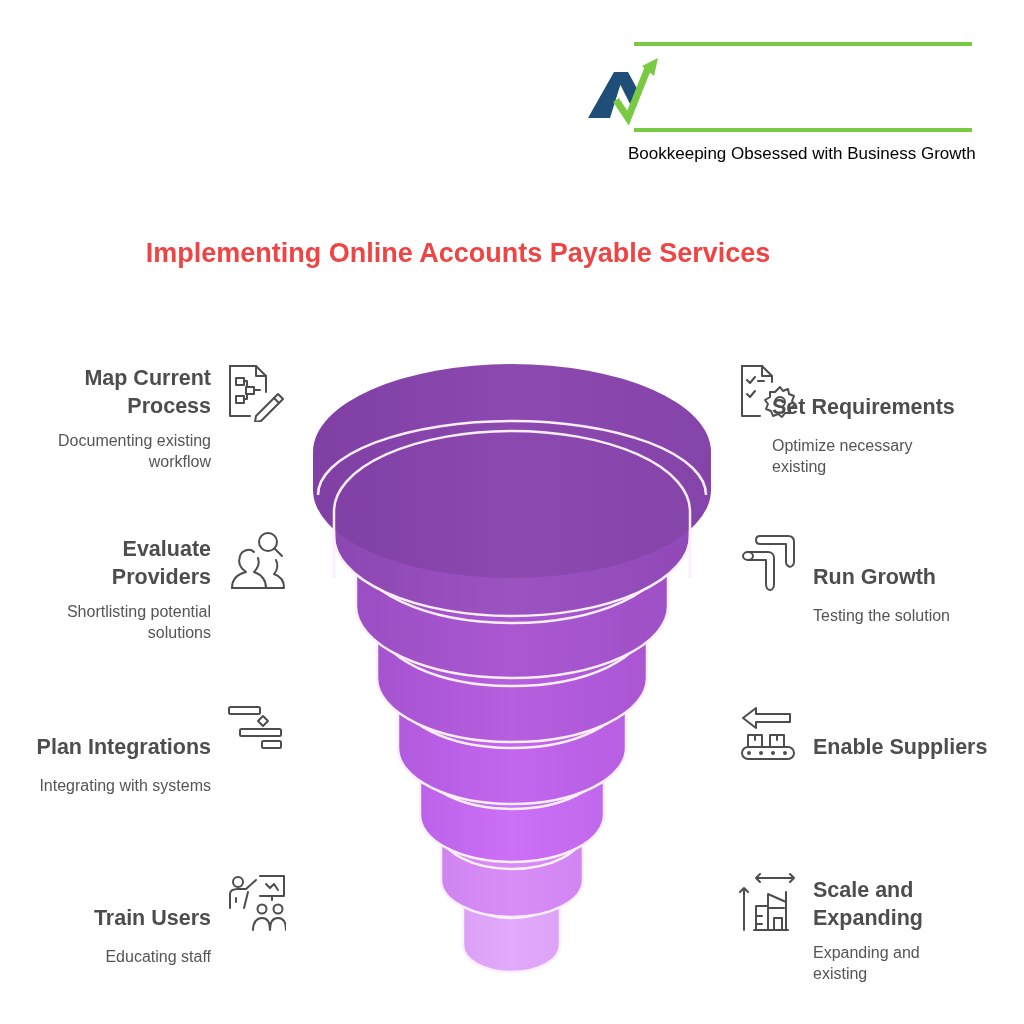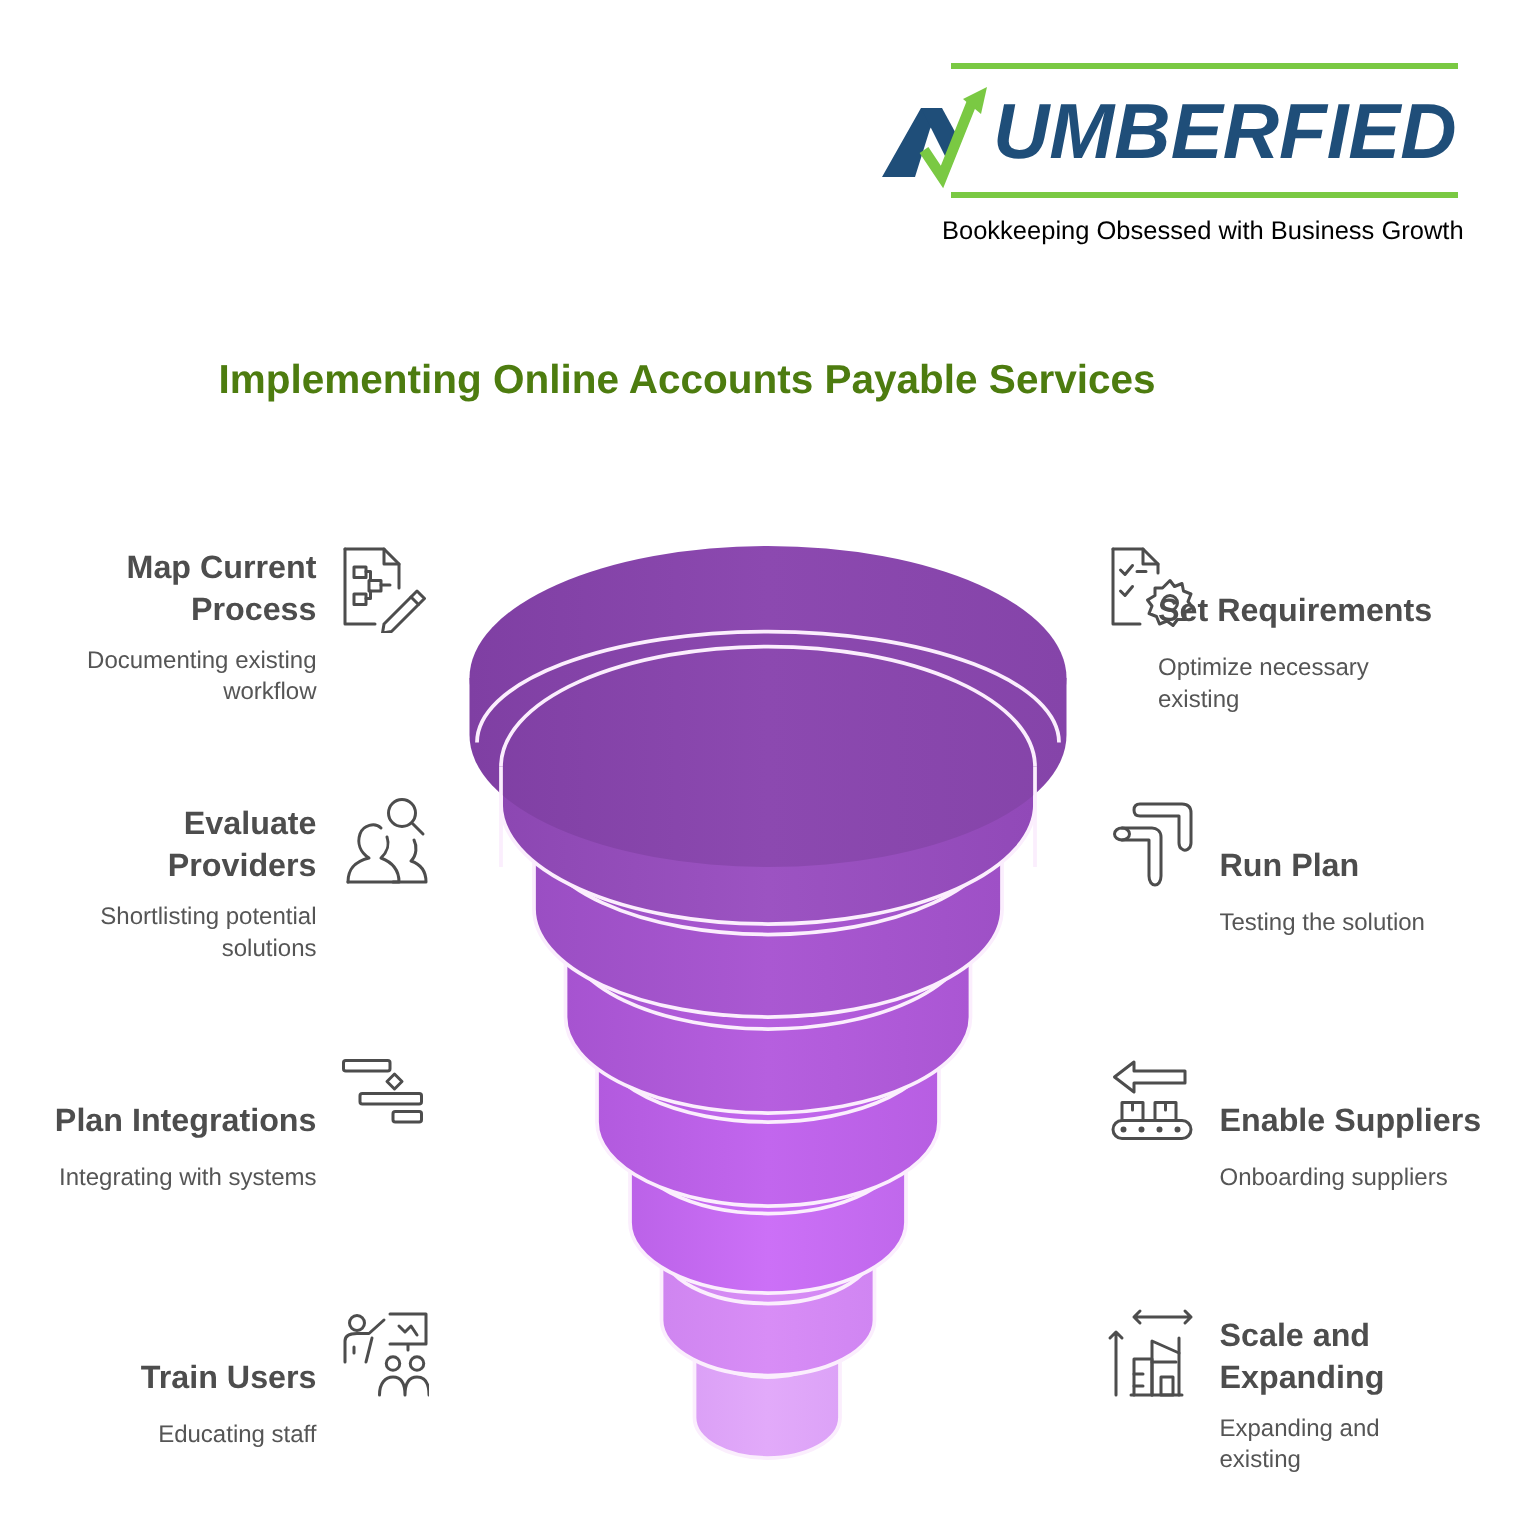--- a/index.html
+++ b/index.html
@@ -8,41 +8,40 @@
   .abs { position:absolute; }
 
   
   .logo { left:582px; top:40px; width:400px; height:130px; }
   .logo-line { position:absolute; height:4px; background:#7ac943; }
   .logo-word { position:absolute; left:40px; top:22px; font-family:"Liberation Sans", sans-serif;
                font-weight:bold; font-style:italic; font-size:52px; letter-spacing:0px;
                color:#1f4e79; line-height:1; }
   .logo-tag { position:absolute; left:46px; top:104px; font-size:17px; color:#000000; white-space:nowrap; }
 
-  .title { left:0; width:916px; top:238px; text-align:center; font-size:27px; font-weight:bold; color:#4d7c0f; }
+  .title { left:0; width:916px; top:238px; text-align:center; font-size:27px; font-weight:bold; color:#ef4444; }
 
   .step-title { font-size:21.5px; font-weight:bold; color:#4d4d4d; line-height:28px; }
   .step-desc { font-size:16px; color:#555555; line-height:21px; }
   .left .step-title, .left .step-desc { text-align:right; }
   .icon { position:absolute; width:60px; height:60px; }
   .icon svg { width:60px; height:60px; }
   .funnel { position:absolute; left:0; top:0; }
 </style>
 </head>
 <body>
 
 <div class="abs logo">
   <div class="logo-line" style="left:52px; top:2px; width:338px;"></div>
   <svg class="abs" style="left:2px; top:8px;" width="80" height="80" viewBox="0 0 80 80">
     <polygon points="4,70 30,24 44,24 36,38 26,70" fill="#1f4e79"></polygon>
     <polygon points="30,24 44,24 56,46 48,60" fill="#1f4e79"></polygon>
     <polyline points="32,52 44,70 64,20" fill="none" stroke="#7ac943" stroke-width="7" stroke-linejoin="miter"></polyline>
     <polygon points="58,18 74,10 70,28" fill="#7ac943"></polygon>
   </svg>
-  <div class="logo-word" style="left:80px;">UMBERFIED</div>
   <div class="logo-line" style="left:52px; top:88px; width:338px;"></div>
   <div class="logo-tag">Bookkeeping Obsessed with Business Growth</div>
 </div>
 
 <div class="abs title">Implementing Online Accounts Payable Services</div>
 
 <svg class="funnel" width="1024" height="1024">
   <defs>
     <linearGradient id="g0" x1="0" x2="1">
         <stop offset="0" stop-color="#7f3fa3"></stop>
@@ -228,21 +227,21 @@
   </div>
 
   <div class="icon" style="left:738px; top:532px;">
     <svg viewBox="0 0 60 60" fill="none" stroke="#4d4d4d" stroke-width="2" stroke-linejoin="round" stroke-linecap="round">
       <path d="M22,4 H50 C54,4 56,6 56,10 V30 C56,34 52,36 50,34 C48,33 48,31 48,30 V12 H22 C19,12 18,10 18,8 C18,5 20,4 22,4 Z"></path>
       <path d="M10,20 H30 C33,20 36,22 36,26 V52 C36,56 34,58 32,58 C30,58 28,56 28,52 V28 H10"></path>
       <ellipse cx="10" cy="24" rx="5" ry="4"></ellipse>
     </svg>
   </div>
   <div class="abs" style="left:813px; top:563px; width:210px;">
-    <div class="step-title">Run Plan</div>
+    <div class="step-title">Run Growth</div>
     <div style="height:14px"></div>
     <div class="step-desc">Testing the solution</div>
   </div>
 
   <div class="icon" style="left:738px; top:704px;">
     <svg viewBox="0 0 60 60" fill="none" stroke="#4d4d4d" stroke-width="2" stroke-linejoin="round" stroke-linecap="round">
       <path d="M18,4 L5,14 L18,24 V18 H52 V10 H18 Z"></path>
       <rect x="10" y="31" width="14" height="12"></rect>
         <path d="M17,31 V36"></path>
       <rect x="32" y="31" width="14" height="12"></rect>
@@ -250,21 +249,20 @@
       <rect x="4" y="43" width="52" height="12" rx="6"></rect>
       <circle cx="11" cy="49" r="1"></circle>
         <circle cx="23" cy="49" r="1"></circle>
         <circle cx="35" cy="49" r="1"></circle>
         <circle cx="47" cy="49" r="1"></circle>
     </svg>
   </div>
   <div class="abs" style="left:813px; top:733px; width:210px;">
     <div class="step-title">Enable Suppliers</div>
     <div style="height:14px"></div>
-    <div class="step-desc">Onboarding suppliers</div>
   </div>
 
   <div class="icon" style="left:738px; top:872px;">
     <svg viewBox="0 0 60 60" fill="none" stroke="#4d4d4d" stroke-width="2" stroke-linejoin="round" stroke-linecap="round">
       <path d="M18,6 H56 M22,2 L18,6 L22,10 M52,2 L56,6 L52,10"></path>
       <path d="M6,58 V16 M2,20 L6,16 L10,20"></path>
       <path d="M18,58 V34 H30 V58"></path>
         <path d="M18,44 H24 M18,52 H24"></path>
       <path d="M30,58 V22 L48,30 V58"></path>
         <path d="M30,36 H46"></path>

